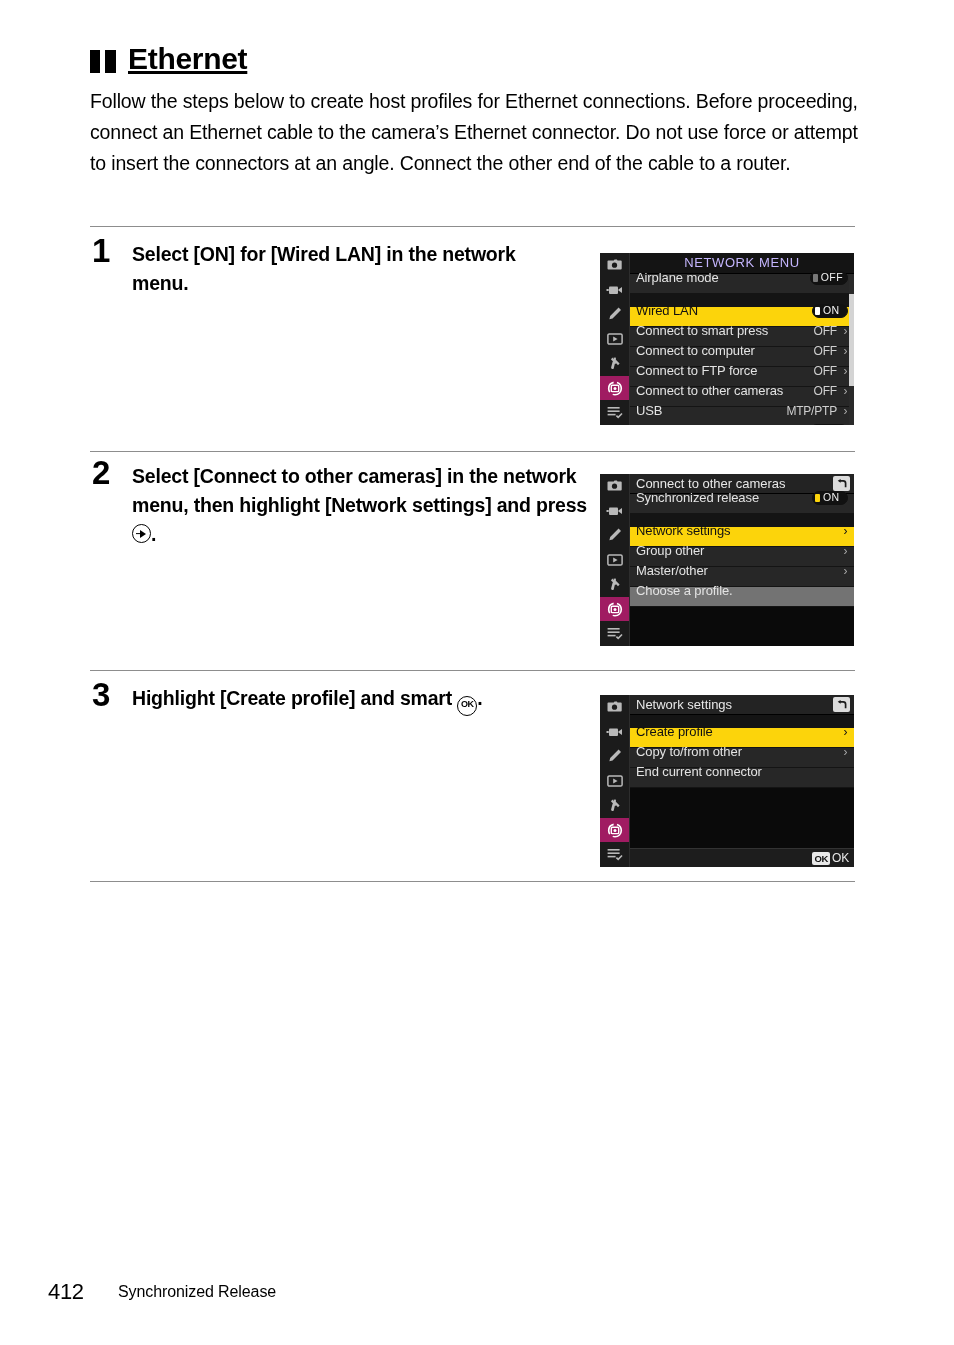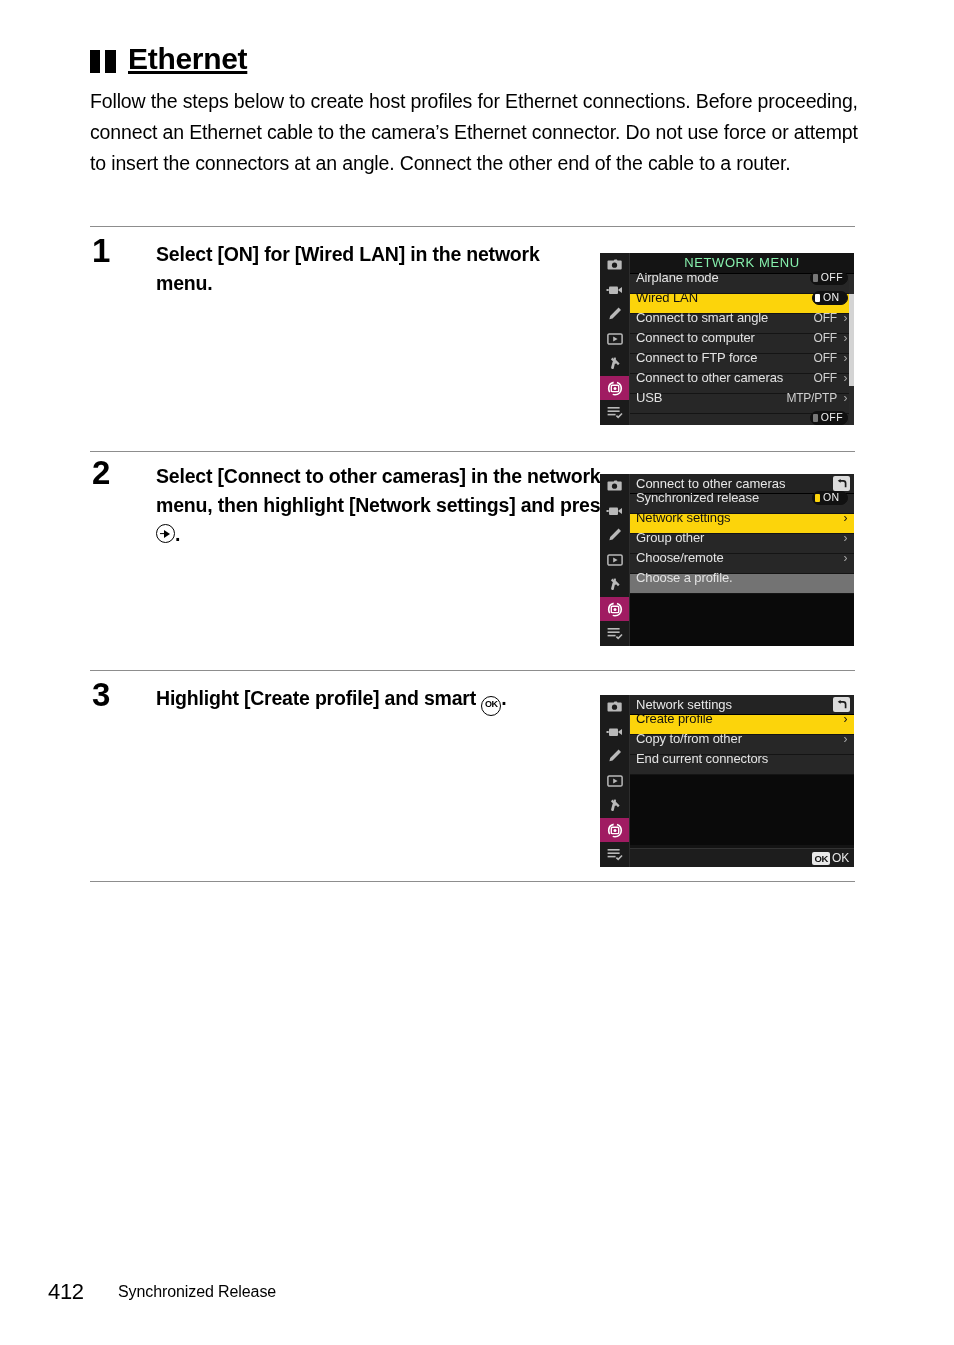--- a/index.html
+++ b/index.html
@@ -94,21 +94,20 @@
     flex: none;
     letter-spacing: -1px;
   }
   .step-body {
     font-size: 19.5px;
     font-weight: bold;
     line-height: 29px;
     letter-spacing: -0.2px;
     padding-top: 4px;
     width: 460px;
-    margin-left: 24px;
   }
   .step-body.narrow { width: 400px; }
 
   
   .glyph {
     display: inline-block;
     vertical-align: -2px;
   }
   .glyph-multi-right {
     width: 17px;
@@ -198,21 +197,21 @@
     flex: 1 1 auto;
     position: relative;
     min-width: 0;
     background: #141414;
   }
 
   .lcd-title {
     height: 20px;
     line-height: 20px;
     text-align: center;
-    color: #86efac;
+    color: #c4b5fd;
     font-size: 13px;
     letter-spacing: 0.6px;
     background: #141414;
     border-bottom: 1px solid #000;
   }
   .lcd-title-left {
     height: 20px;
     line-height: 20px;
     color: #e8e8e8;
     font-size: 13px;
@@ -250,20 +249,21 @@
     font-size: 13px;
     color: #e3e3e3;
     background: #272727;
     border-bottom: 1px solid #141414;
     position: relative;
   }
   .menu-row.highlight {
     background: #fcd40b;
     color: #111111;
     font-weight: normal;
+    margin-top: 13px;
   }
   .menu-row.plain {
     background: #737373;
   }
   .menu-row.empty-area {
     background: #0a0a0a;
     border-bottom: none;
   }
   .row-label {
     flex: 1 1 auto;
@@ -496,21 +496,21 @@
 
           <div class="menu-row highlight">
             <span class="row-label">Wired LAN</span>
             <span class="toggle dark">
               <span class="knob on"></span>
               <span class="ttext">ON</span>
             </span>
           </div>
 
           <div class="menu-row">
-            <span class="row-label">Connect to smart angle</span>
+            <span class="row-label">Connect to smart press</span>
             <span class="row-value">OFF</span>
             <span class="row-chevron">›</span>
           </div>
 
           <div class="menu-row">
             <span class="row-label">Connect to computer</span>
             <span class="row-value">OFF</span>
             <span class="row-chevron">›</span>
           </div>
 
@@ -622,21 +622,21 @@
             <span class="row-label">Network settings</span>
             <span class="row-chevron">›</span>
           </div>
 
           <div class="menu-row">
             <span class="row-label">Group other</span>
             <span class="row-chevron">›</span>
           </div>
 
           <div class="menu-row">
-            <span class="row-label">Choose/remote</span>
+            <span class="row-label">Master/other</span>
             <span class="row-chevron">›</span>
           </div>
 
           <div class="menu-row plain">
             <span class="row-label">Choose a profile.</span>
           </div>
 
           <div class="menu-row empty-area" style="height:52px"></div>
         </div>
       </div>
@@ -709,21 +709,21 @@
             <span class="row-label">Create profile</span>
             <span class="row-chevron">›</span>
           </div>
 
           <div class="menu-row">
             <span class="row-label">Copy to/from other</span>
             <span class="row-chevron">›</span>
           </div>
 
           <div class="menu-row">
-            <span class="row-label">End current connectors</span>
+            <span class="row-label">End current connector</span>
           </div>
 
           <div class="menu-row empty-area" style="height:70px"></div>
         </div>
 
         <div class="lcd-footer">
           <span class="ok-badge">
             <span class="ok-box">OK</span>
             <span class="ok-text">OK</span>
           </span>

